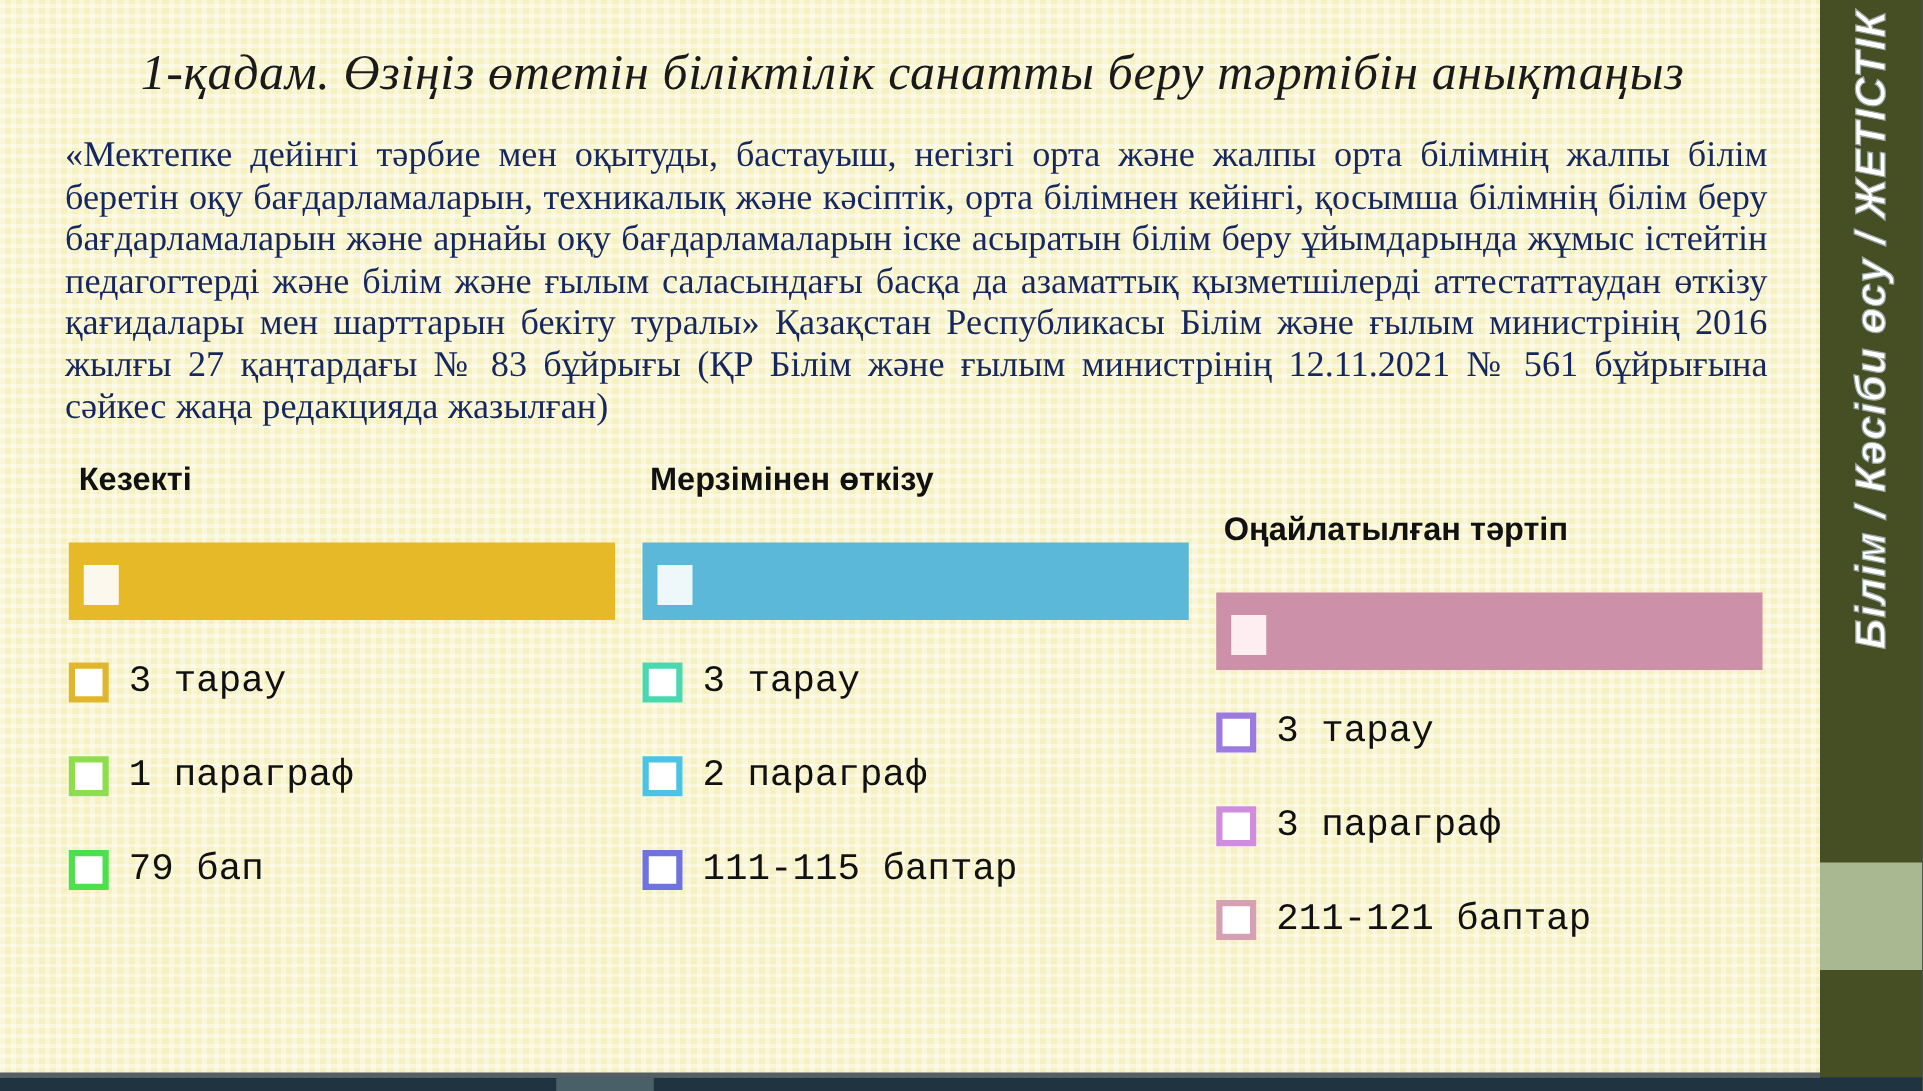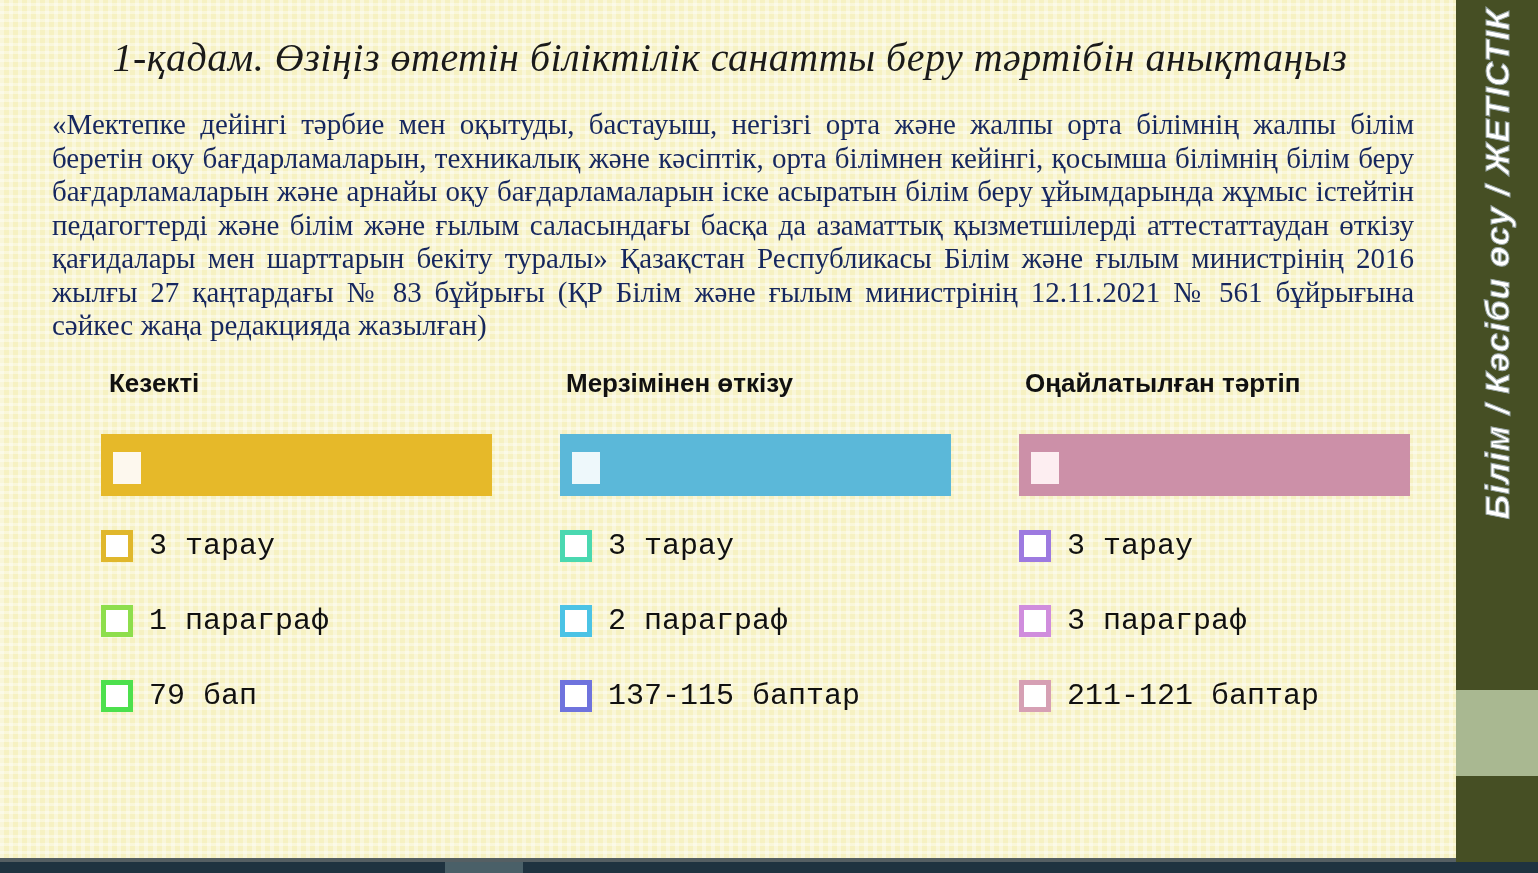--- a/index.html
+++ b/index.html
@@ -79,35 +79,34 @@
     position: absolute;
     left: 55px;
     top: 368px;
     width: 1355px;
     display: flex;
     gap: 22px;
   }
   .column {
     flex: 1 1 0;
     min-width: 0;
-    padding-left: 46px;
   }
 
   .col-header {
     font-family: "Liberation Sans", sans-serif;
     font-weight: bold;
     font-size: 26px;
     line-height: 30px;
     color: #111111;
     height: 38px;
     white-space: nowrap;
   }
   .column:nth-child(1) .col-header { padding-left: 8px; }
   .column:nth-child(2) .col-header { padding-left: 6px; }
-  .column:nth-child(3) .col-header { padding-left: 6px; }
+  .column:nth-child(3) .col-header { padding-left: 6px; margin-top: 40px; }
 
   .col-bar {
     position: relative;
     height: 62px;
     margin-top: 28px;
     display: block;
   }
   .col-bar .bar-chip {
     position: absolute;
     left: 12px;
@@ -255,21 +254,21 @@
           <li class="col-item">
             <span class="item-box" style="border-color: rgb(74, 216, 176);"></span>
             <span class="item-label">3 тарау</span>
           </li>
           <li class="col-item">
             <span class="item-box" style="border-color: rgb(75, 195, 229);"></span>
             <span class="item-label">2 параграф</span>
           </li>
           <li class="col-item">
             <span class="item-box" style="border-color: rgb(111, 115, 221);"></span>
-            <span class="item-label">137-115 баптар</span>
+            <span class="item-label">111-115 баптар</span>
           </li>
         </ul>
       </div>
 
       <div class="column">
         <div class="col-header">Оңайлатылған тәртіп</div>
         <div class="col-bar" style="background-color: rgb(204, 144, 168);">
           <span class="bar-chip" style="background-color: rgb(253, 238, 241);"></span>
         </div>
         <ul class="col-items">

